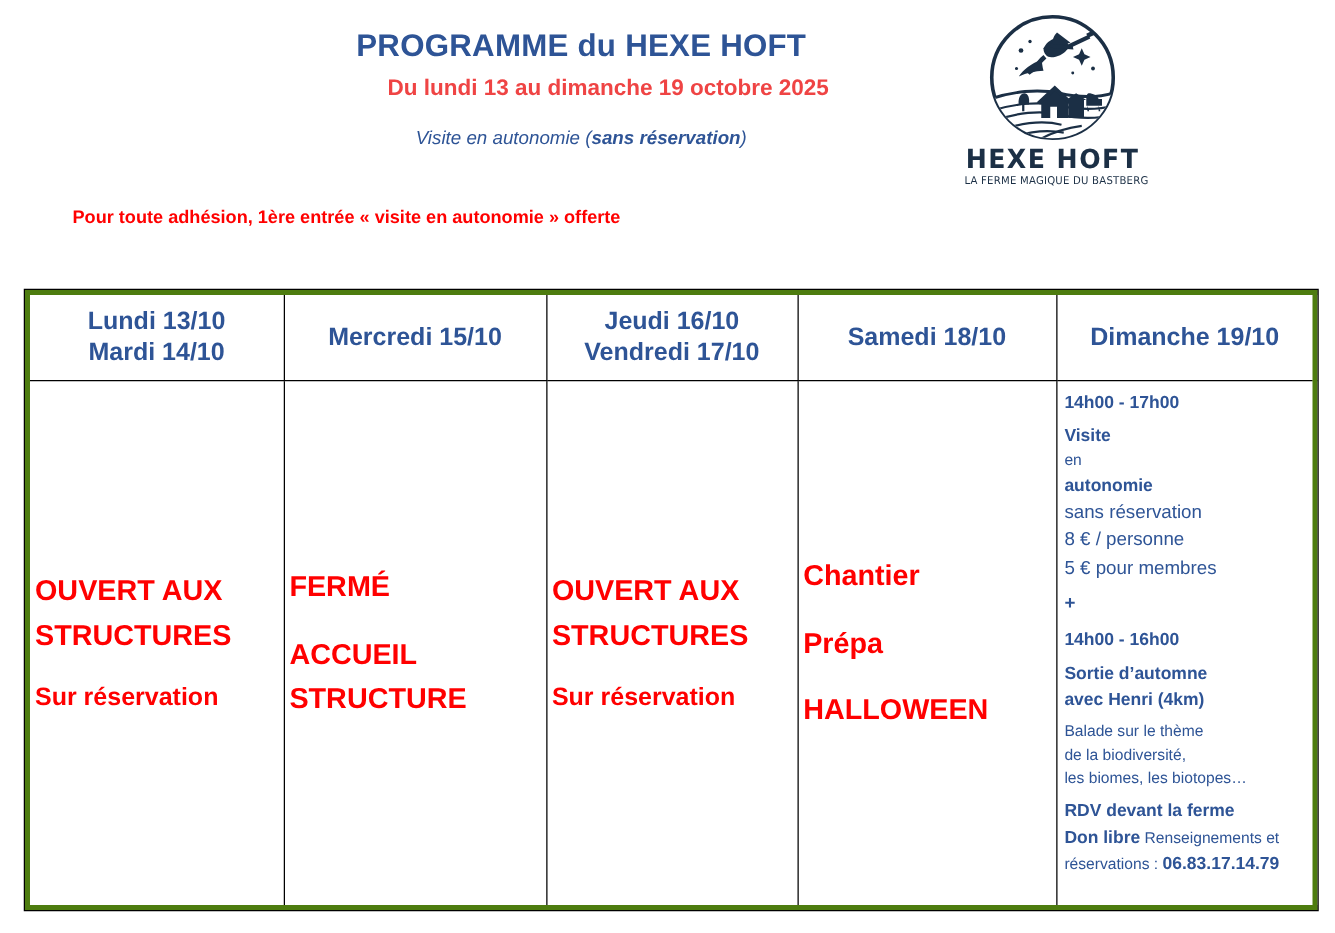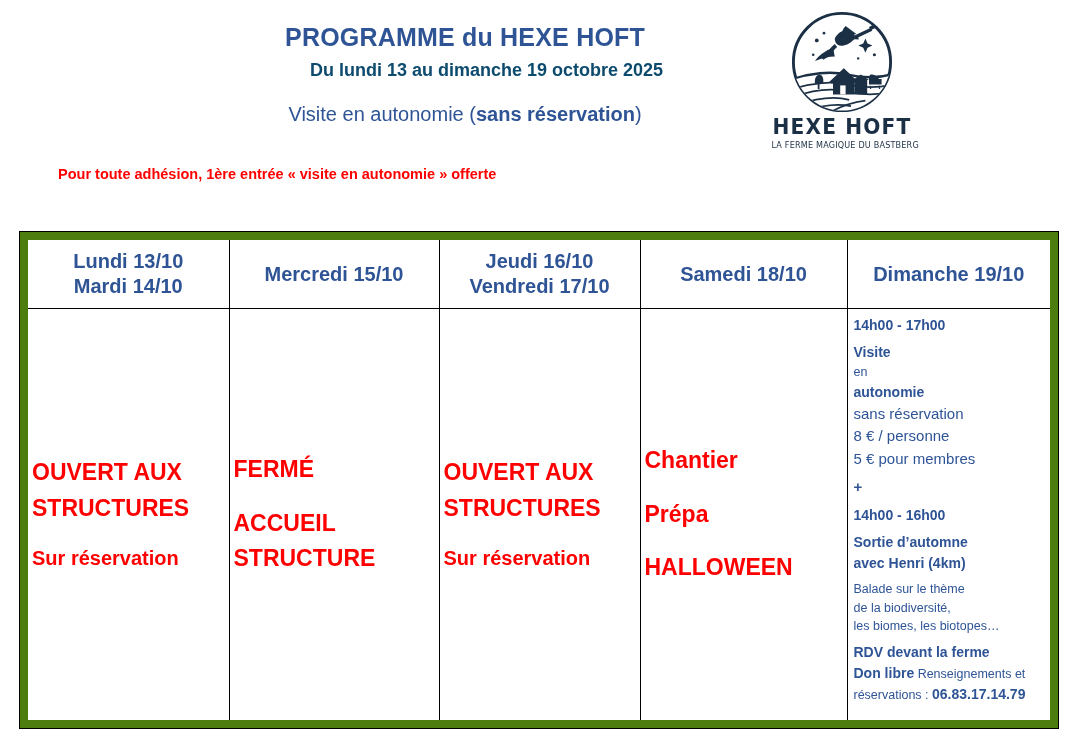--- a/index.html
+++ b/index.html
@@ -32,34 +32,35 @@
   .main-title {
     font-size: 25px;
     font-weight: bold;
     color: #2e5496;
     letter-spacing: 0.2px;
     line-height: 1.1;
   }
   .sub-title {
     font-size: 18px;
     font-weight: bold;
-    color: #0c4a6e;
+    color: #ef4444;
     margin-top: 9px;
     line-height: 1.1;
     padding-left: 43px;
   }
   .info-block {
     position: absolute;
     left: 0;
     top: 100px;
     width: 930px;
     text-align: center;
-    font-size: 20px;
+    font-size: 15px;
     color: #2e5496;
     line-height: 1.42;
+    font-style: italic;
   }
   .info-block b { font-weight: bold; }
 
   .adhesion-block {
     position: absolute;
     left: 58px;
     top: 163px;
     color: #ff0000;
     font-size: 14.5px;
     font-weight: bold;
@@ -120,21 +121,21 @@
     height: 496px;
     table-layout: fixed;
   }
   table.schedule,
   table.schedule td,
   table.schedule th {
     border: 1.6px solid #000000;
   }
   table.schedule {
     outline: 1.6px solid #000000;
-    border: 8px solid #4d7c0f;
+    border: 4px solid #4d7c0f;
   }
   table.schedule th {
     height: 68px;
     vertical-align: middle;
     text-align: center;
     color: #2e5496;
     font-size: 20px;
     font-weight: bold;
     line-height: 1.24;
     padding: 0 4px;

